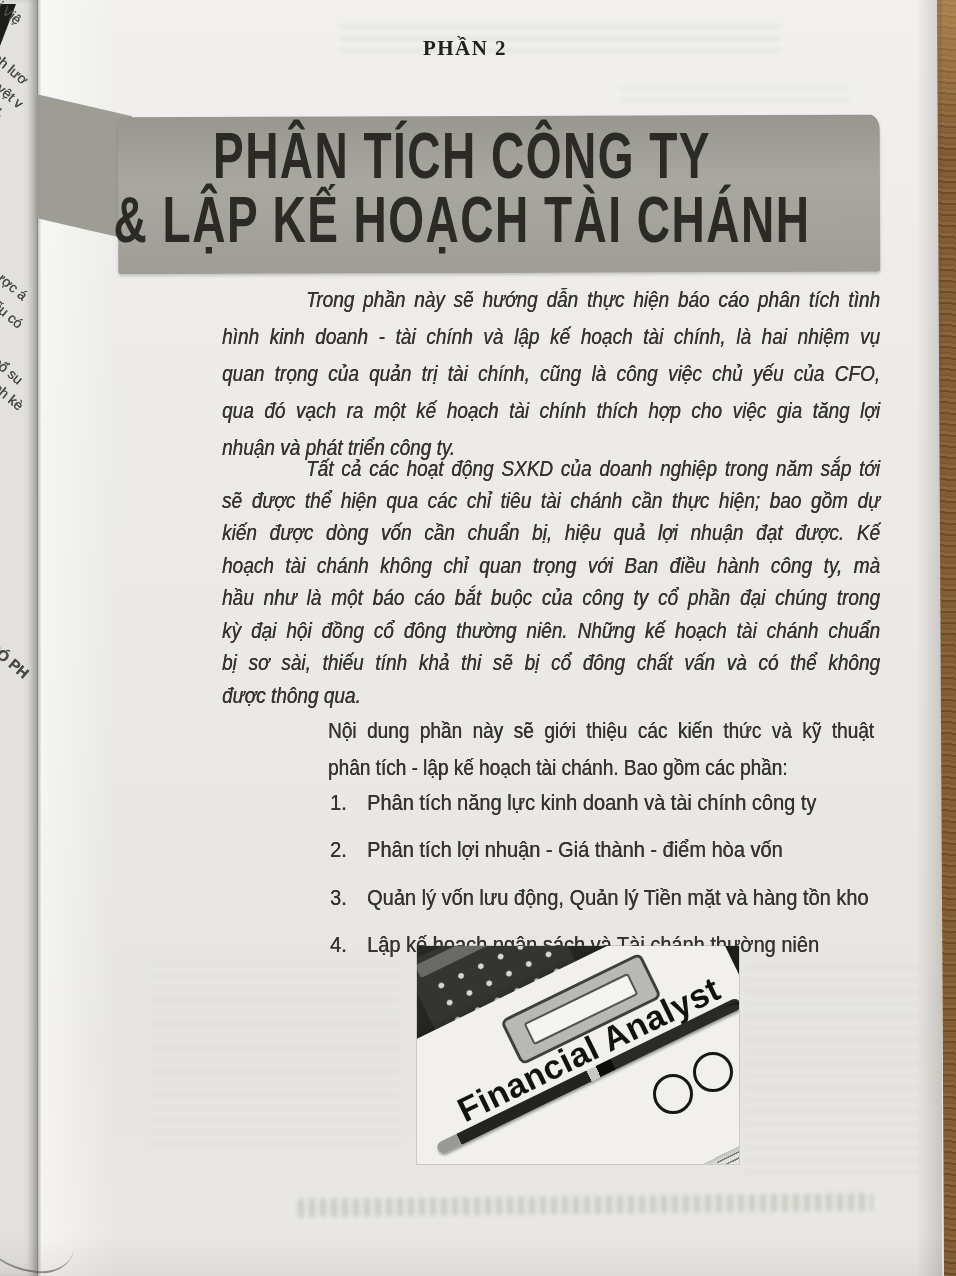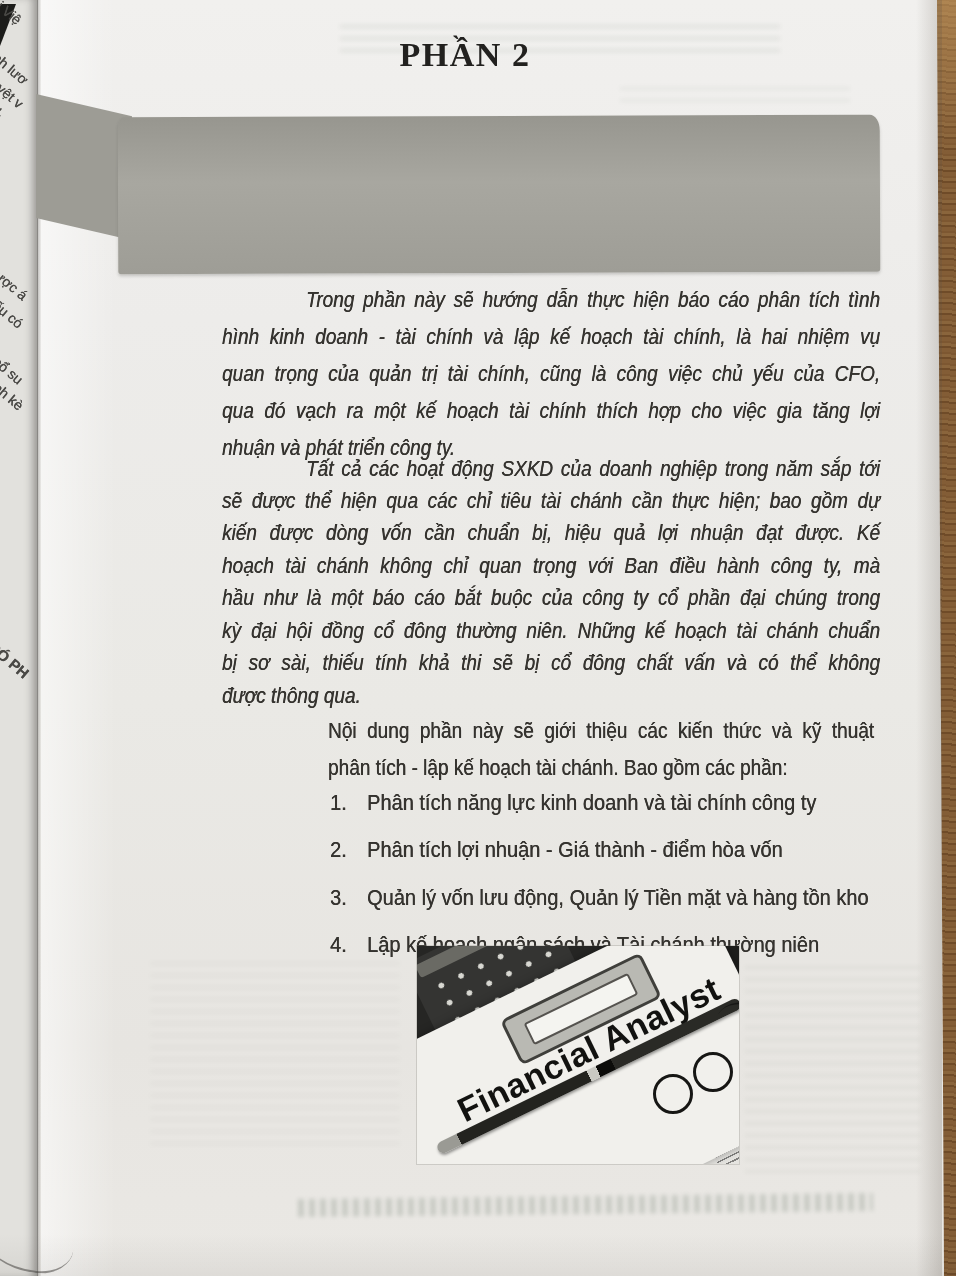--- a/index.html
+++ b/index.html
@@ -36,21 +36,21 @@
     transform:rotate(40deg);transform-origin:left top;text-shadow:.3px 0 0 currentColor;}
   .frag.b{font-weight:700;font-size:15px;}
 
   
   .ghost{position:absolute;filter:blur(2px);pointer-events:none;
     background:repeating-linear-gradient(0deg,#6b7a6b 0 3px,transparent 3px 12px);}
   .ghost.bars{background:repeating-linear-gradient(90deg,#7e8a7e 0 6px,transparent 6px 11px);}
 
   
   .part-label{position:absolute;left:0;top:36px;width:930px;text-align:center;
-    font-family:"Liberation Serif",serif;font-weight:700;font-size:34px;letter-spacing:1.5px;
+    font-family:"Liberation Serif",serif;font-weight:700;font-size:21px;letter-spacing:1.5px;
     color:#22211f;}
   .banner{position:absolute;left:118px;top:116px;width:762px;height:157px;
     background:linear-gradient(180deg,#97968f,#a8a7a0 42%,#9e9d96);
     border-radius:6px 10px 3px 3px/12px 16px 3px 3px;transform:rotate(-.2deg);
     box-shadow:0 2px 3px rgba(80,78,74,.25);}
   .banner-ext{position:absolute;left:36px;top:94px;width:96px;height:124px;background:#9d9c95;
     transform:skewY(13deg);transform-origin:left top;}
   .banner-text{position:absolute;left:56px;top:124px;width:812px;}
   .banner-line{height:64px;display:flex;align-items:center;justify-content:center;
     font-weight:700;font-size:64px;color:#2b2a26;letter-spacing:2px;white-space:nowrap;
@@ -131,20 +131,24 @@
 
   <div class="ghost" style="left:340px;top:24px;width:440px;height:28px;opacity:.13"></div>
   <div class="ghost" style="left:620px;top:86px;width:230px;height:16px;opacity:.08"></div>
   <div class="ghost" style="left:745px;top:958px;width:175px;height:215px;opacity:.07"></div>
   <div class="ghost" style="left:150px;top:955px;width:250px;height:190px;opacity:.05"></div>
   <div class="ghost bars" style="left:298px;top:1196px;width:575px;height:18px;opacity:.3;transform:rotate(-.6deg)"></div>
 
   <div class="part-label">PHẦN 2</div>
   <div class="banner-ext"></div>
   <div class="banner"></div>
+  <div class="banner-text">
+    <div class="banner-line">PHÂN TÍCH CÔNG TY</div>
+    <div class="banner-line">&amp; LẬP KẾ HOẠCH TÀI CHÁNH</div>
+  </div>
 
   <div class="para p1">
     <span class="ln indent">Trong phần này sẽ hướng dẫn thực hiện báo cáo phân tích tình</span>
     <span class="ln">hình kinh doanh - tài chính và lập kế hoạch tài chính, là hai nhiệm vụ</span>
     <span class="ln">quan trọng của quản trị tài chính, cũng là công việc chủ yếu của CFO,</span>
     <span class="ln">qua đó vạch ra một kế hoạch tài chính thích hợp cho việc gia tăng lợi</span>
     <span class="ln last">nhuận và phát triển công ty.</span>
   </div>
   <div class="para p2">
     <span class="ln indent">Tất cả các hoạt động SXKD của doanh nghiệp trong năm sắp tới</span>

